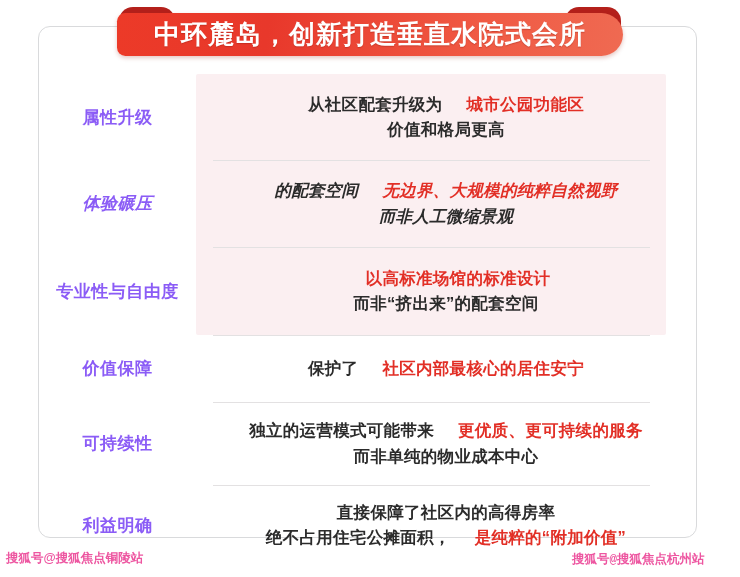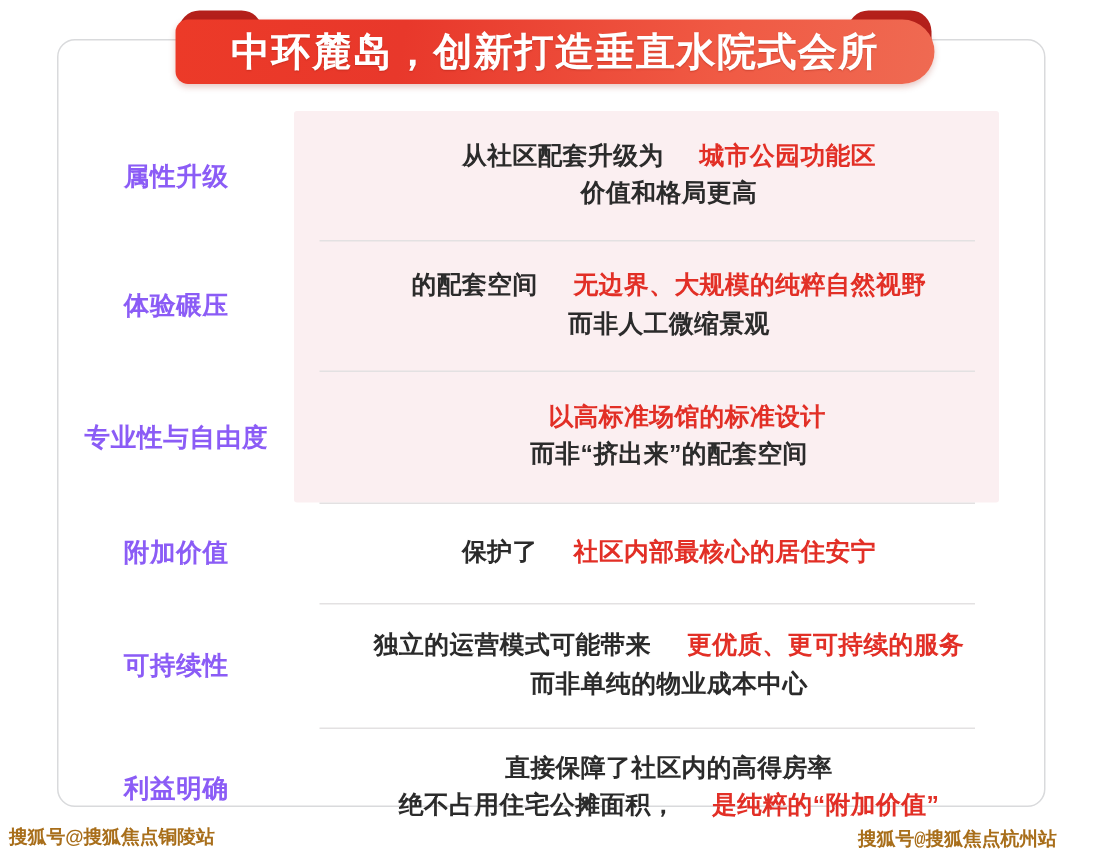--- a/index.html
+++ b/index.html
@@ -139,21 +139,21 @@
     position: absolute;
     left: 174px;
     width: 437px;
     height: 1px;
     background: #e3e1e2;
   }
 
   
   .watermark {
     position: absolute;
-    color: #a16207;
+    color: #ec4899;
     font-size: 12.5px;
     font-weight: bold;
     white-space: nowrap;
     opacity: 0.92;
   }
   #watermark-left {
     left: 6px;
     top: 550px;
   }
   #watermark-right {
@@ -173,38 +173,38 @@
     <div id="pink-panel"></div>
     <div id="rows-host">
         <div class="row" style="top: 47px; height: 86px;">
           <div class="label-cell">属性升级</div>
           <div class="value-cell">
             <span class="vline"><span>从社区配套升级为</span><span class="red">城市公园功能区</span></span>
             <span class="vline"><span>价值和格局更高</span></span>
           </div>
         </div>
         <div class="divider" style="top: 133px;"></div>
-        <div class="row" style="top: 133px; height: 87px;">
+        <div class="row" style="top: 133px; height: 87px; font-style: italic;">
           <div class="label-cell">体验碾压</div>
           <div class="value-cell">
             <span class="vline"><span>的配套空间</span><span class="red">无边界、大规模的纯粹自然视野</span></span>
             <span class="vline"><span>而非人工微缩景观</span></span>
           </div>
         </div>
         <div class="divider" style="top: 220px;"></div>
         <div class="row" style="top: 220px; height: 88px;">
           <div class="label-cell">专业性与自由度</div>
           <div class="value-cell">
             <span class="vline"><span class="red">以高标准场馆的标准设计</span></span>
             <span class="vline"><span>而非“挤出来”的配套空间</span></span>
           </div>
         </div>
         <div class="divider" style="top: 308px;"></div>
         <div class="row" style="top: 308px; height: 67px;">
-          <div class="label-cell">附加价值</div>
+          <div class="label-cell">价值保障</div>
           <div class="value-cell">
             <span class="vline"><span>保护了</span><span class="red">社区内部最核心的居住安宁</span></span>
           </div>
         </div>
         <div class="divider" style="top: 375px;"></div>
         <div class="row" style="top: 375px; height: 83px;">
           <div class="label-cell">可持续性</div>
           <div class="value-cell">
             <span class="vline"><span>独立的运营模式可能带来</span><span class="red">更优质、更可持续的服务</span></span>
             <span class="vline"><span>而非单纯的物业成本中心</span></span>

